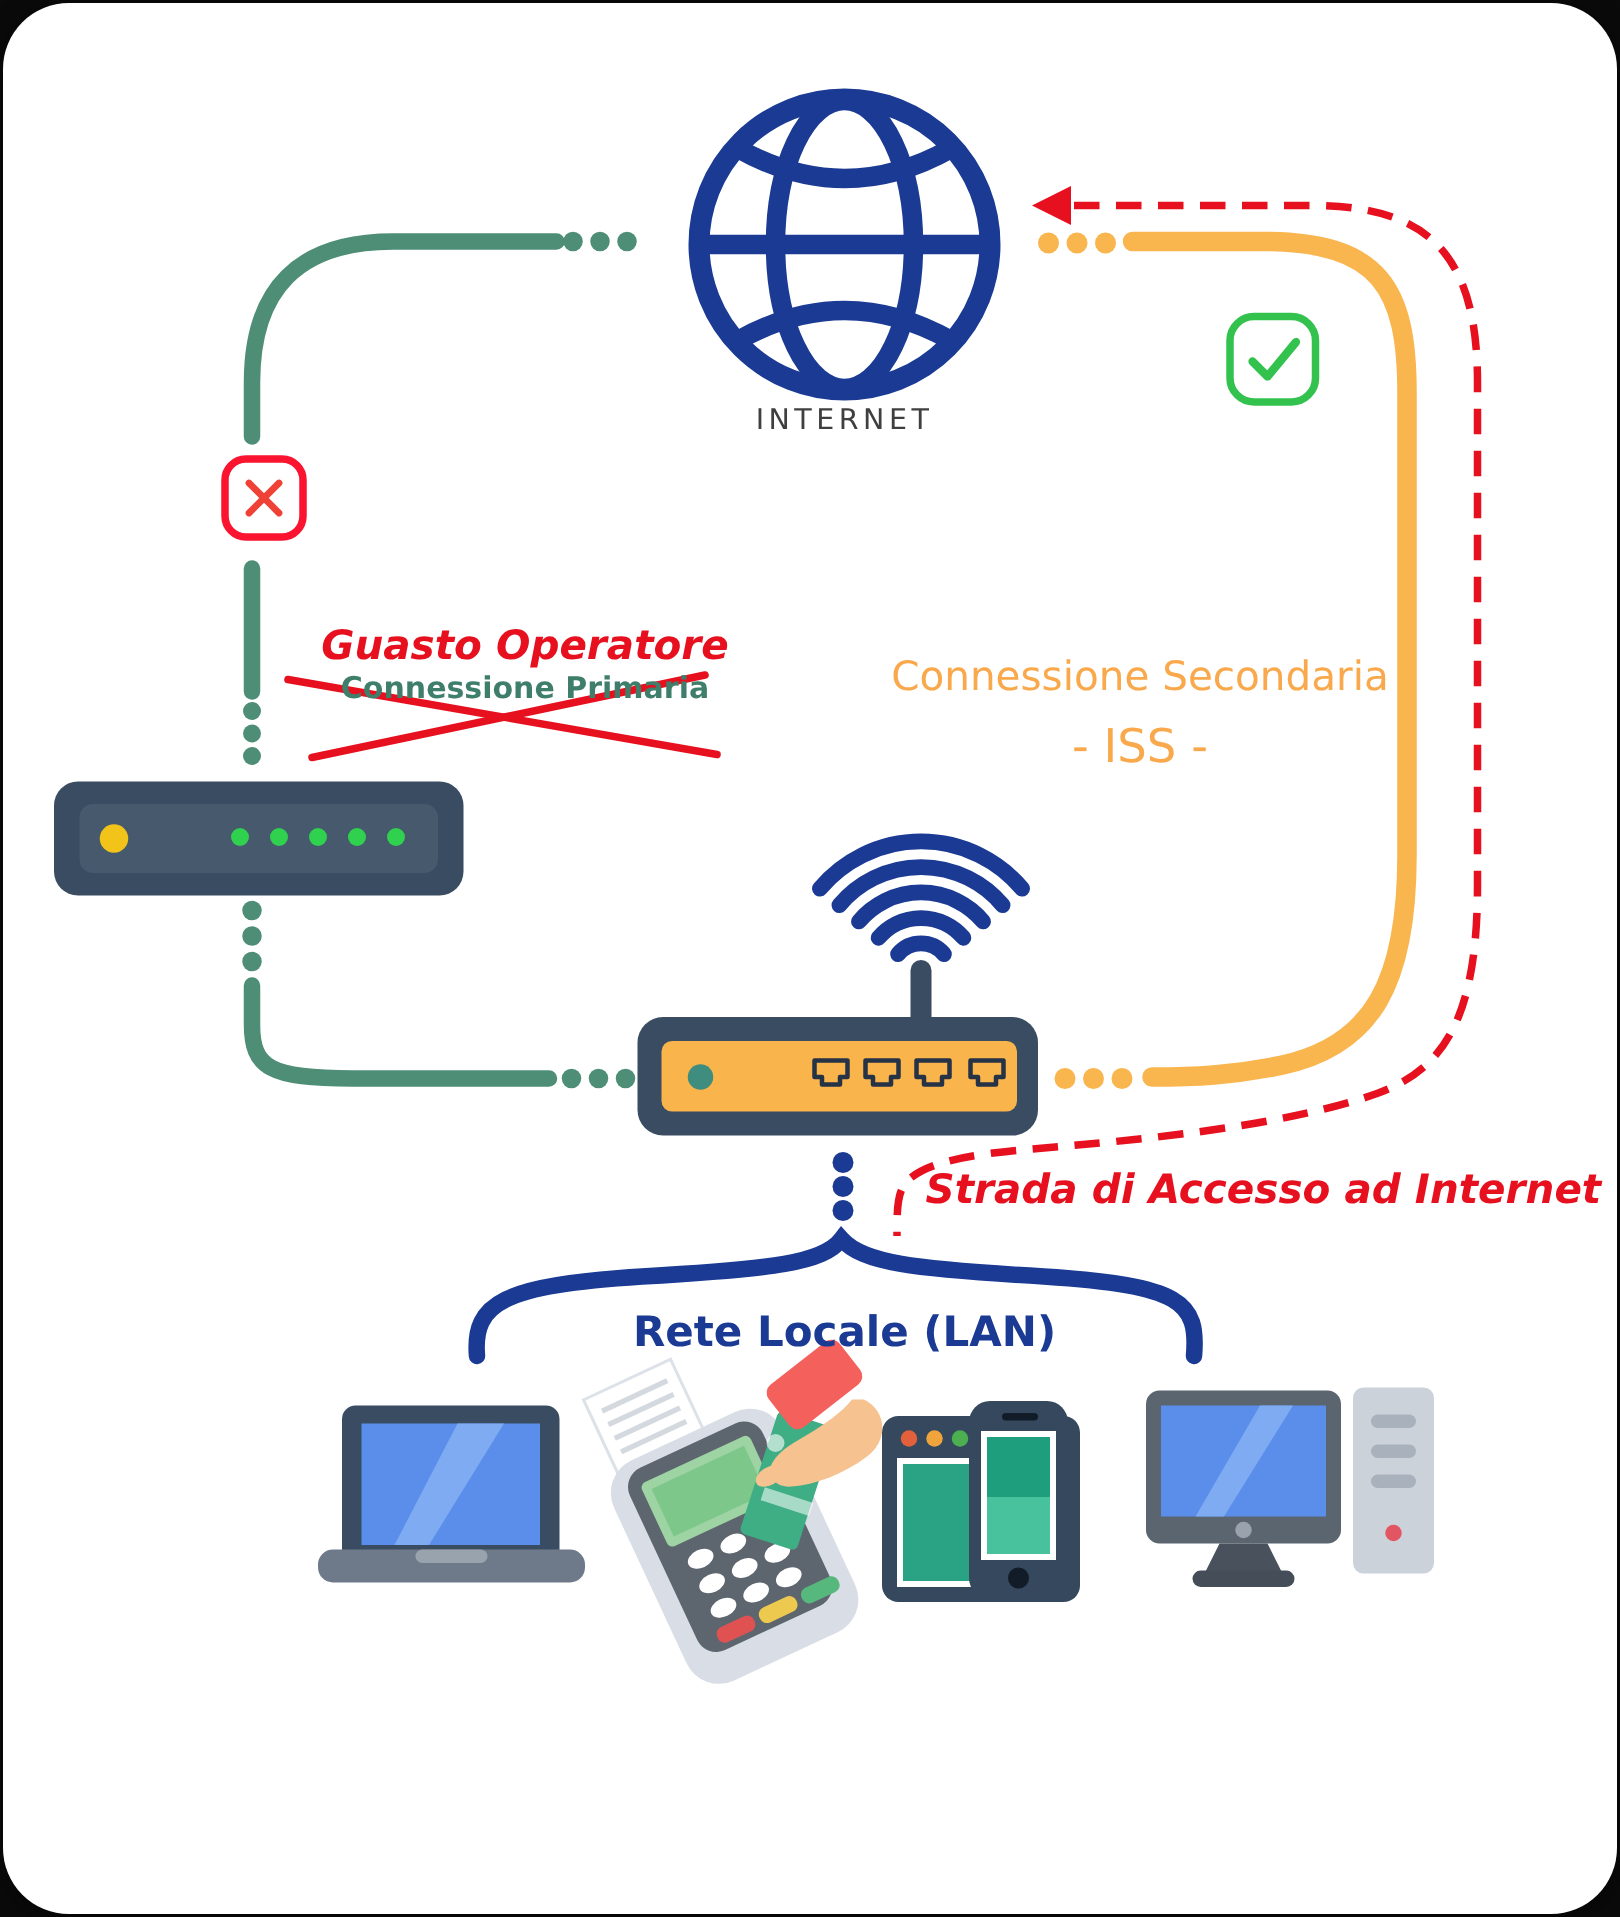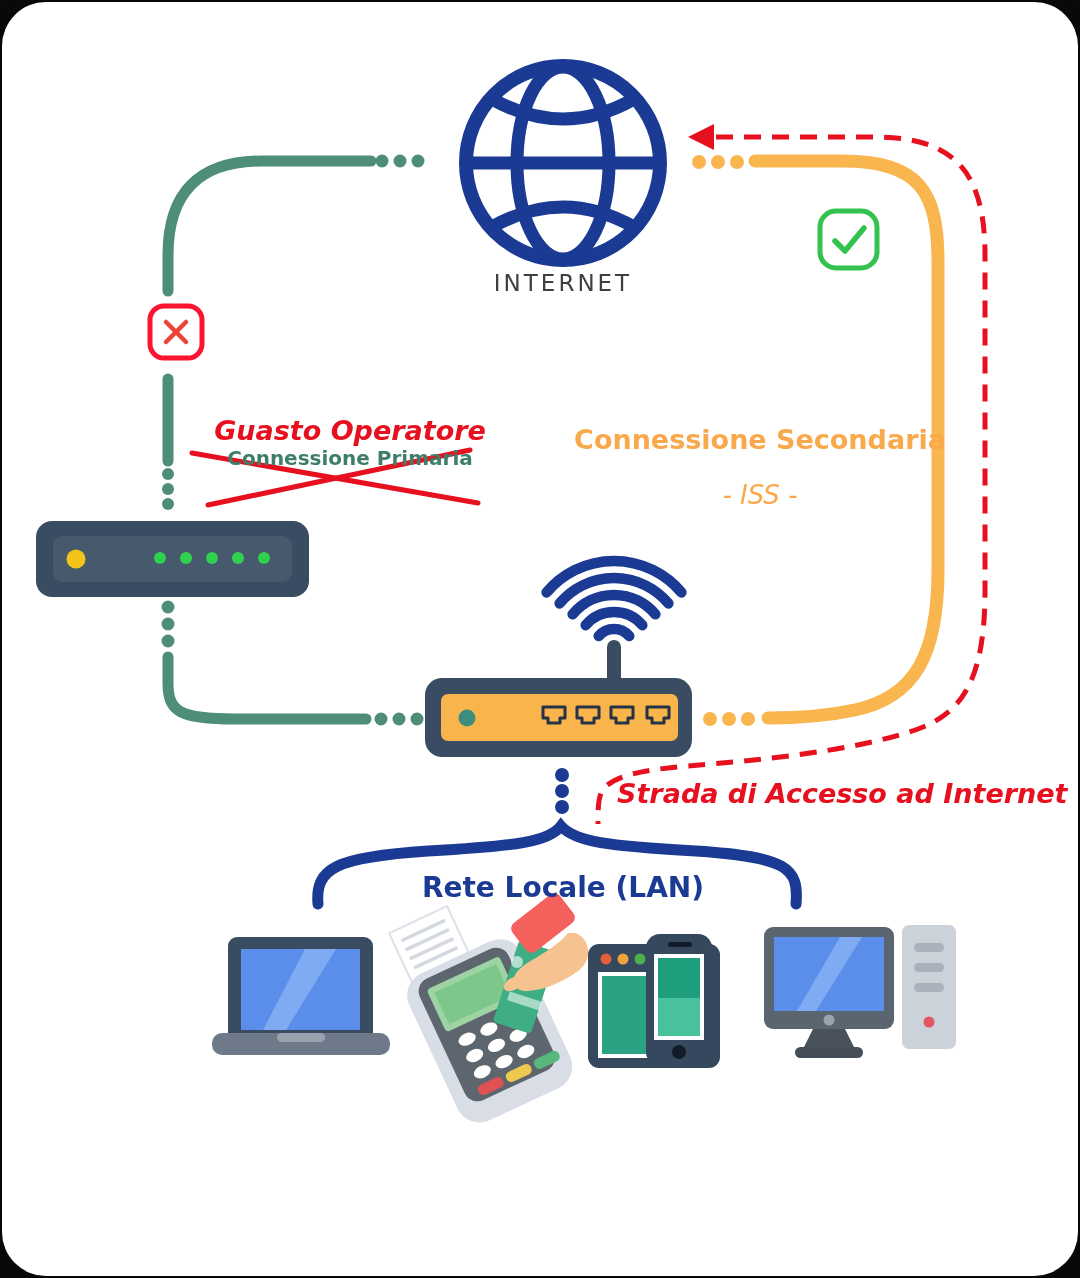--- a/index.html
+++ b/index.html
@@ -1,26 +1,26 @@
 <!DOCTYPE html>
 <html style="--navy: #1a3a94; --green: #4e8e76; --green-text: #3e7e6a; --orange: #f9b54e; --orange-text: #f9a94c; --orange-light: #f9bc68; --red: #e6101f; --slate: #3a4c61; --check-green: #33c24d; --x-red: #fb1430; --x-inner-red: #ef4136; --router-panel: #f9b54b; --led-green: #2fd14f; --led-yellow: #f2c318;"><head>
 <meta charset="utf-8">
 <style>
   html,body{margin:0;padding:0;}
   body{background:#0a0a0a;font-family:"DejaVu Sans","Liberation Sans",sans-serif;}
   .stage{position:relative;width:1080px;height:1278px;background:#0a0a0a;overflow:hidden;}
   .card{position:absolute;inset:2px;background:#ffffff;border-radius:44px;box-shadow:0 4px 18px rgba(0,0,0,.45);}
   svg.diagram{position:absolute;left:0;top:0;width:1080px;height:1278px;}
   .lbl{position:absolute;line-height:1.05;text-align:center;white-space:nowrap;}
-  .t-internet{left:433px;top:271px;width:260px;font-size:23px;letter-spacing:3px;color:#3f3f3f;}
+  .t-internet{left:433px;top:271px;width:260px;font-size:19px;letter-spacing:3px;color:#3f3f3f;}
   .t-guasto{left:170px;top:417px;width:360px;font-size:27px;font-weight:bold;font-style:italic;color:var(--red);}
   .t-primaria{left:160px;top:448px;width:380px;font-size:20px;font-weight:bold;color:var(--green-text);}
   .t-operatore{left:160px;top:479px;width:380px;font-size:26px;font-style:italic;color:var(--green-text);}
-  .t-secondaria{left:560px;top:426px;width:400px;font-size:27px;font-weight:bold;color:var(--orange-text);}
-  .t-iss{left:560px;top:482px;width:400px;font-size:26px;font-style:italic;color:var(--orange-text);}
+  .t-secondaria{left:560px;top:438px;width:400px;font-size:27px;font-weight:normal;color:var(--orange-text);}
+  .t-iss{left:560px;top:482px;width:400px;font-size:31px;color:var(--orange-text);}
   .t-failover{left:246px;top:760px;width:300px;text-align:left;font-size:26px;font-style:italic;color:var(--orange-light);}
   .t-strada{left:617px;top:780px;width:420px;font-size:27px;font-weight:bold;font-style:italic;color:var(--red);}
   .t-lan{left:413px;top:873px;width:300px;font-size:28px;font-weight:bold;color:var(--navy);}
   
   .sN{stroke:var(--navy)} .fN{fill:var(--navy)}
   .sG{stroke:var(--green)} .fG{fill:var(--green)}
   .sY{stroke:var(--orange)} .fY{fill:var(--orange)}
   .sR{stroke:var(--red)} .fR{fill:var(--red)}
   .fSlate{fill:var(--slate)}
   .nf{fill:none}

